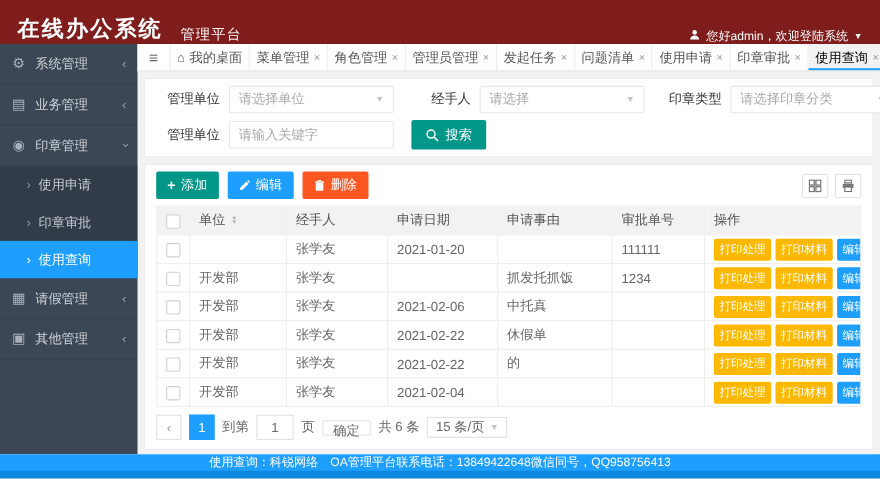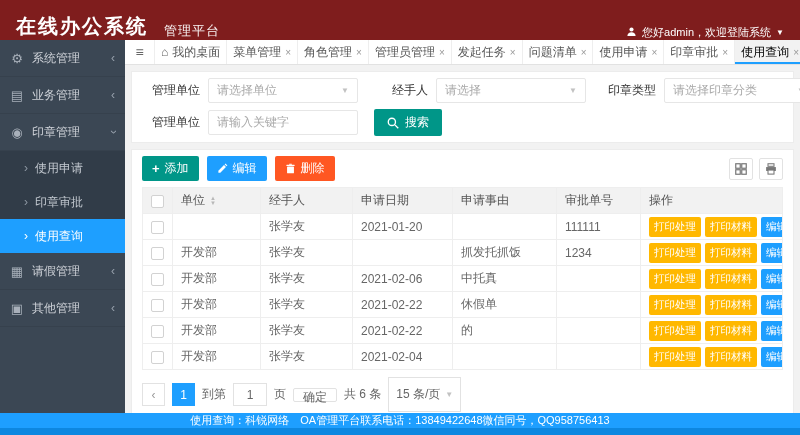--- a/index.html
+++ b/index.html
@@ -67,21 +67,21 @@
   .checkbox { width:13px; height:13px; border:1px solid #d2d2d2; border-radius:2px; background:#fff; display:inline-block; vertical-align:middle; cursor:pointer; }
   .sort { display:inline-flex; flex-direction:column; margin-left:5px; vertical-align:middle; cursor:pointer; }
   .sort i { font-style:normal; font-size:6px; line-height:5px; color:#b8b8b8; }
   .row-btn { height:20px; border:none; border-radius:2px; color:#fff; padding:0 5px; font-size:10.5px; margin-right:4px; cursor:pointer; font-family:inherit; }
 
   .pager { display:flex; align-items:center; gap:7px; margin-top:7px; font-size:12px; color:#666; }
   .page-box { min-width:23px; height:23px; border:1px solid #e2e2e2; background:#fff; display:inline-flex; align-items:center; justify-content:center; color:#999; cursor:pointer; padding:0 4px; }
   .page-box.current { background:#1E9FFF; border-color:#1E9FFF; color:#fff; }
   .jump-input { width:34px; height:23px; border:1px solid #e2e2e2; text-align:center; font-size:12px; color:#666; font-family:inherit; outline:none; }
   .btn-confirm { height:14px; border:1px solid #e2e2e2; background:#fff; padding:0 9px; color:#666; font-size:12px; cursor:pointer; border-radius:2px; font-family:inherit; }
-  .size-select { height:35px; border:1px solid #e2e2e2; background:#fff; padding:0 7px; display:inline-flex; align-items:center; gap:5px; color:#666; cursor:pointer; }
+  .size-select { height:19px; border:1px solid #e2e2e2; background:#fff; padding:0 7px; display:inline-flex; align-items:center; gap:5px; color:#666; cursor:pointer; }
   .size-select .caret { font-size:8px; color:#c2c2c2; }
 
   .footer { flex:0 0 22px; background:#1E9FFF; color:#fff; display:flex; flex-direction:column; }
   .footer-text { height:15px; display:flex; align-items:center; justify-content:center; font-size:11px; }
   .footer-strip { flex:1; background:#0d87e0; }
 </style>
 </head>
 <body>
 
 <div class="app">

